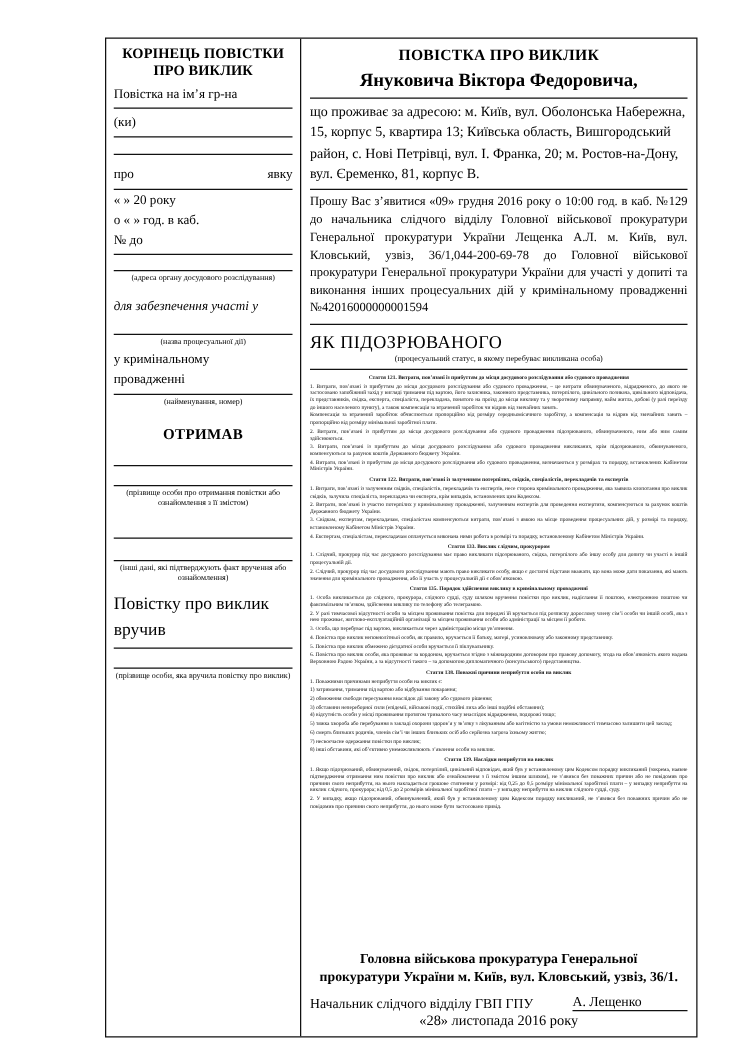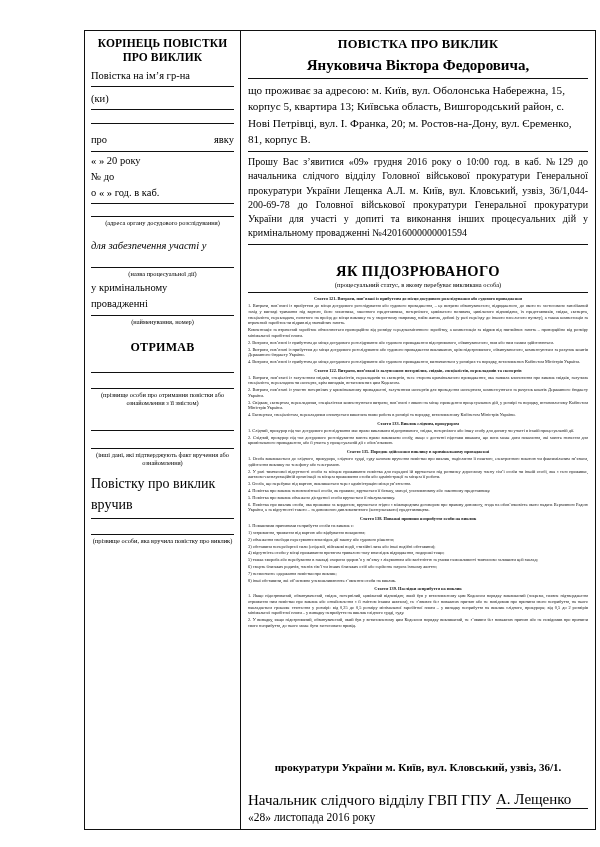--- a/index.html
+++ b/index.html
@@ -17,21 +17,21 @@
   .page {
     position: relative;
     width: 600px;
     height: 847px;
     background: #fff;
   }
   .doc {
     position: absolute;
     left: 84px;
     top: 30px;
-    width: 512px;
+    width: 474px;
     height: 800px;
     border: 1px solid #111;
     box-sizing: border-box;
     display: flex;
   }
   .left-col {
     width: 156px;
     box-sizing: border-box;
     border-right: 1px solid #111;
     padding: 6px 6px 0 6px;
@@ -109,24 +109,23 @@
   .r-par {
     font-size: 10px;
     line-height: 1.42;
     text-align: justify;
   }
   .r-addr {
     font-size: 11.2px;
     line-height: 1.45;
   }
   .susp {
-    text-align: center;
-    font-weight: bold;
+    font-weight: normal;
     font-size: 14.5px;
-    margin-top: 18px;
+    margin-top: 6px;
     letter-spacing: .4px;
   }
   .susp-note {
     text-align: center;
     font-size: 6.5px;
     margin-top: 1px;
     margin-bottom: 3px;
   }
   .legal {
     font-size: 4.35px;
@@ -152,30 +151,30 @@
   .f-center {
     text-align: center;
     font-weight: bold;
     font-size: 11px;
     line-height: 1.3;
   }
   .f-row {
     display: flex;
     justify-content: space-between;
     align-items: flex-end;
-    font-size: 15px;
-    margin-top: 17px;
+    font-size: 11px;
+    margin-top: 7px;
   }
   .f-sign {
     border-bottom: 1px solid #111;
     min-width: 92px;
     display: inline-block;
   }
   .f-date {
-    text-align: left;
+    text-align: center;
     font-size: 11.5px;
     margin-top: 2px;
   }
   .nowrap { white-space: nowrap; }
 </style>
 </head>
 <body>
 
 <div class="page">
   <div class="doc">
@@ -189,22 +188,22 @@
       <div class="stub-line">(ки)</div>
       <div class="rule"></div>
       <div class="rule" style="margin-top:12px;"></div>
 
       <div class="stub-row" style="margin-top:8px; display:flex; justify-content:space-between;">
         <span>про</span>
         <span>явку</span>
       </div>
       <div class="rule"></div>
       <div class="stub-row">«      »                          20       року</div>
+      <div class="stub-row">о  «      »      год. в каб.</div>
       <div class="stub-row">№          до</div>
-      <div class="stub-row">о  «      »      год. в каб.</div>
       <div class="rule"></div>
       <div class="rule" style="margin-top:11px;"></div>
       <div class="small-note">(адреса органу досудового розслідування)</div>
 
       <div class="stub-row" style="margin-top:11px;font-style:italic;">для забезпечення участі у</div>
       <div class="rule" style="margin-top:12px;"></div>
       <div class="small-note">(назва процесуальної дії)</div>
 
       <div class="stub-row" style="margin-top:2px;">у                кримінальному</div>
       <div class="stub-row">провадженні</div>
@@ -287,20 +286,21 @@
         <p>6) смерть близьких родичів, членів сім’ї чи інших близьких осіб або серйозна загроза їхньому життю;</p>
         <p>7) несвоєчасне одержання повістки про виклик;</p>
         <p>8) інші обставини, які об’єктивно унеможливлюють з’явлення особи на виклик.</p>
 
         <p class="lhead">Стаття 139. Наслідки неприбуття на виклик</p>
         <p>1. Якщо підозрюваний, обвинувачений, свідок, потерпілий, цивільний відповідач, який був у встановленому цим Кодексом порядку викликаний (зокрема, наявне підтвердження отримання ним повістки про виклик або ознайомлення з її змістом іншим шляхом), не з’явився без поважних причин або не повідомив про причини свого неприбуття, на нього накладається грошове стягнення у розмірі: від 0,25 до 0,5 розміру мінімальної заробітної плати – у випадку неприбуття на виклик слідчого, прокурора; від 0,5 до 2 розмірів мінімальної заробітної плати – у випадку неприбуття на виклик слідчого судді, суду.</p>
         <p>2. У випадку, якщо підозрюваний, обвинувачений, який був у встановленому цим Кодексом порядку викликаний, не з’явився без поважних причин або не повідомив про причини свого неприбуття, до нього може бути застосовано привід.</p>
       </div>
 
       <div class="footer">
+        <div class="f-center">Головна військова прокуратура Генеральної</div>
         <div class="f-center">прокуратури України м. Київ, вул. Кловський, узвіз, 36/1.</div>
         <div class="f-row">
           <span>Начальник слідчого відділу ГВП ГПУ</span>
           <span class="f-sign nowrap">А. Лещенко</span>
         </div>
         <div class="f-date">«28» листопада 2016 року</div>
       </div>
     </div>
 
   </div>

